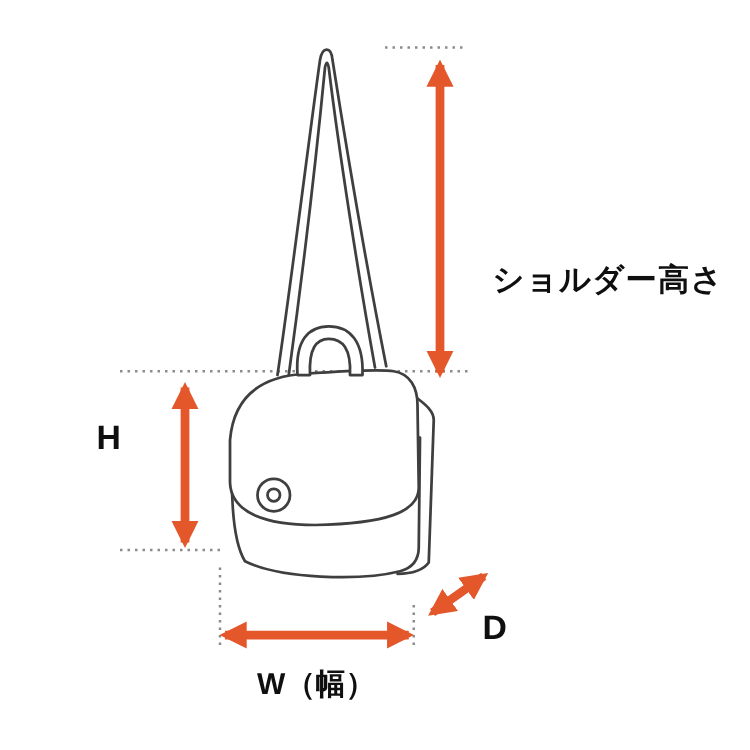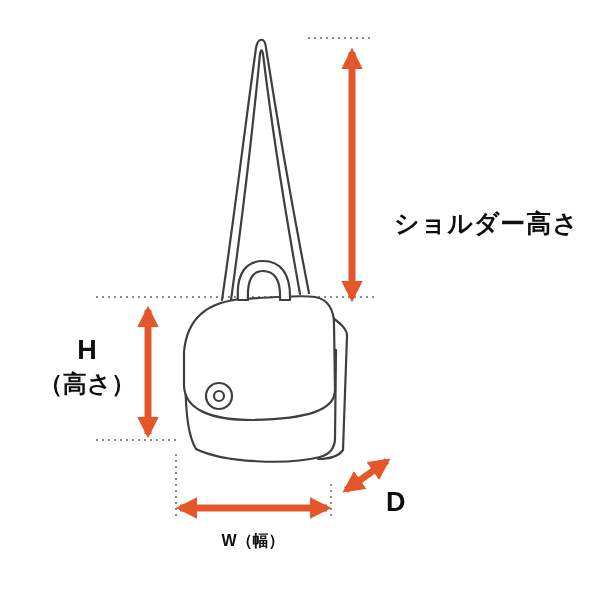--- a/index.html
+++ b/index.html
@@ -13,21 +13,21 @@
     font-family:"Liberation Sans","DejaVu Sans",sans-serif;
   }
   .canvas svg{position:absolute; left:0; top:0;}
   .label{
     position:absolute; color:var(--text); font-weight:600; white-space:nowrap;
     -webkit-user-select:none; user-select:none;
   }
   .label-shoulder{left:394px; top:162px; font-size:25px; letter-spacing:1px;margin-top:45px;}
   .label-height{left:22px; top:334px; width:130px; text-align:center; font-size:24px; line-height:33px;}
   .label-height .letter{font-size:27px;}
-  .label-width{left:168px; top:531px; width:170px; text-align:center; font-size:16px;}
+  .label-width{left:168px; top:531px; width:170px; text-align:center; font-size:24px;}
   .label-depth{left:386px; top:486px; font-size:24px; line-height:33px;}
   .label-depth .letter{font-size:27px;}
 </style>
 </head>
 <body>
 
 <div class="canvas">
 
   <svg width="600" height="600" viewBox="0 0 600 600">
     <defs>
@@ -66,21 +66,20 @@
       <path d="M148 310 L148 434"></path>
       <path d="M180 508 L327 508"></path>
       <path d="M346 490 L387 461"></path>
     </g>
   </svg>
 
   <div class="label label-shoulder">ショルダー高さ</div>
 
   <div class="label label-height">
     <div class="letter">H</div>
-    <div>（高さ）</div>
   </div>
 
   <div class="label label-width">W（幅）</div>
 
   <div class="label label-depth">
     <div class="letter">D</div>
   </div>
 
 </div>
 

